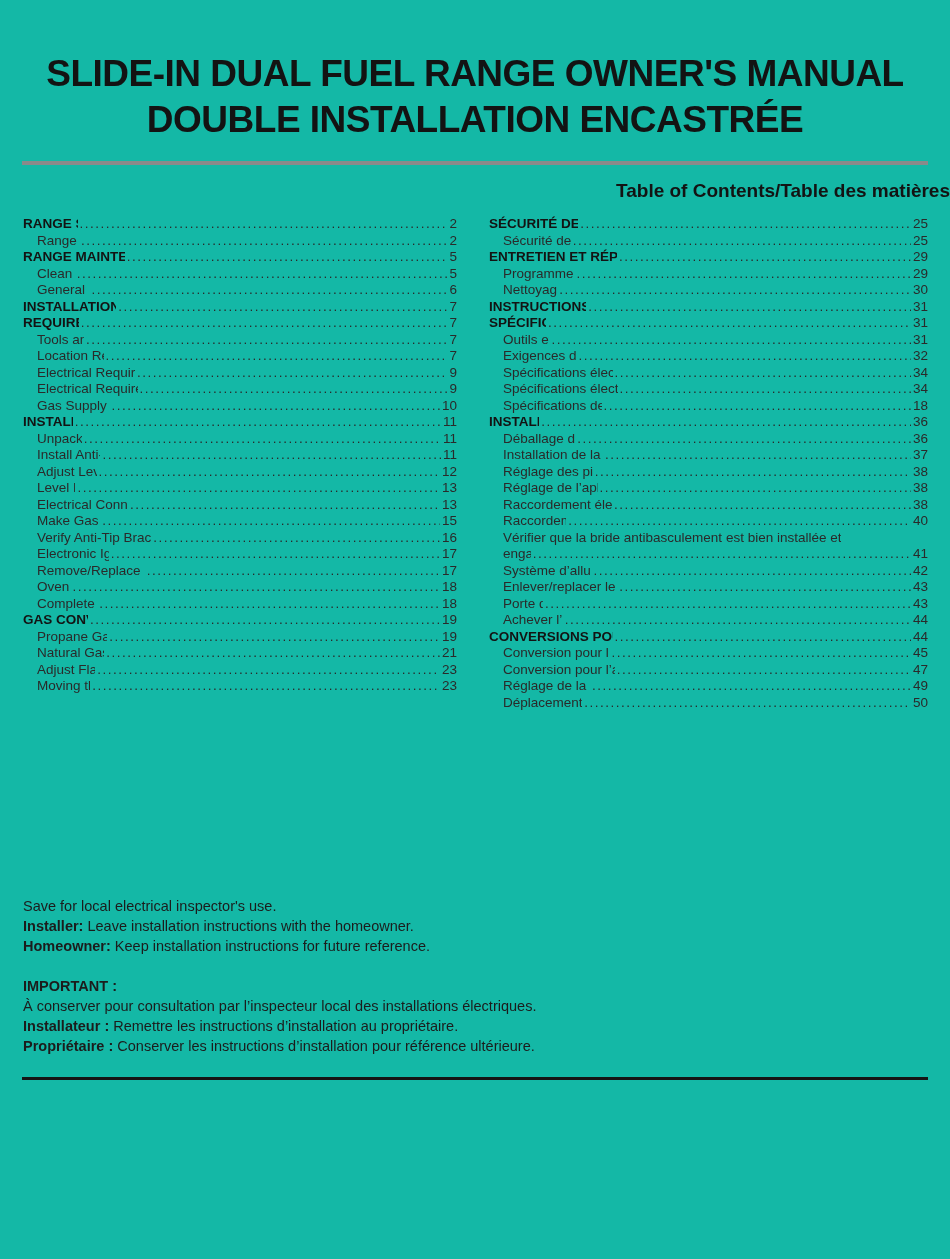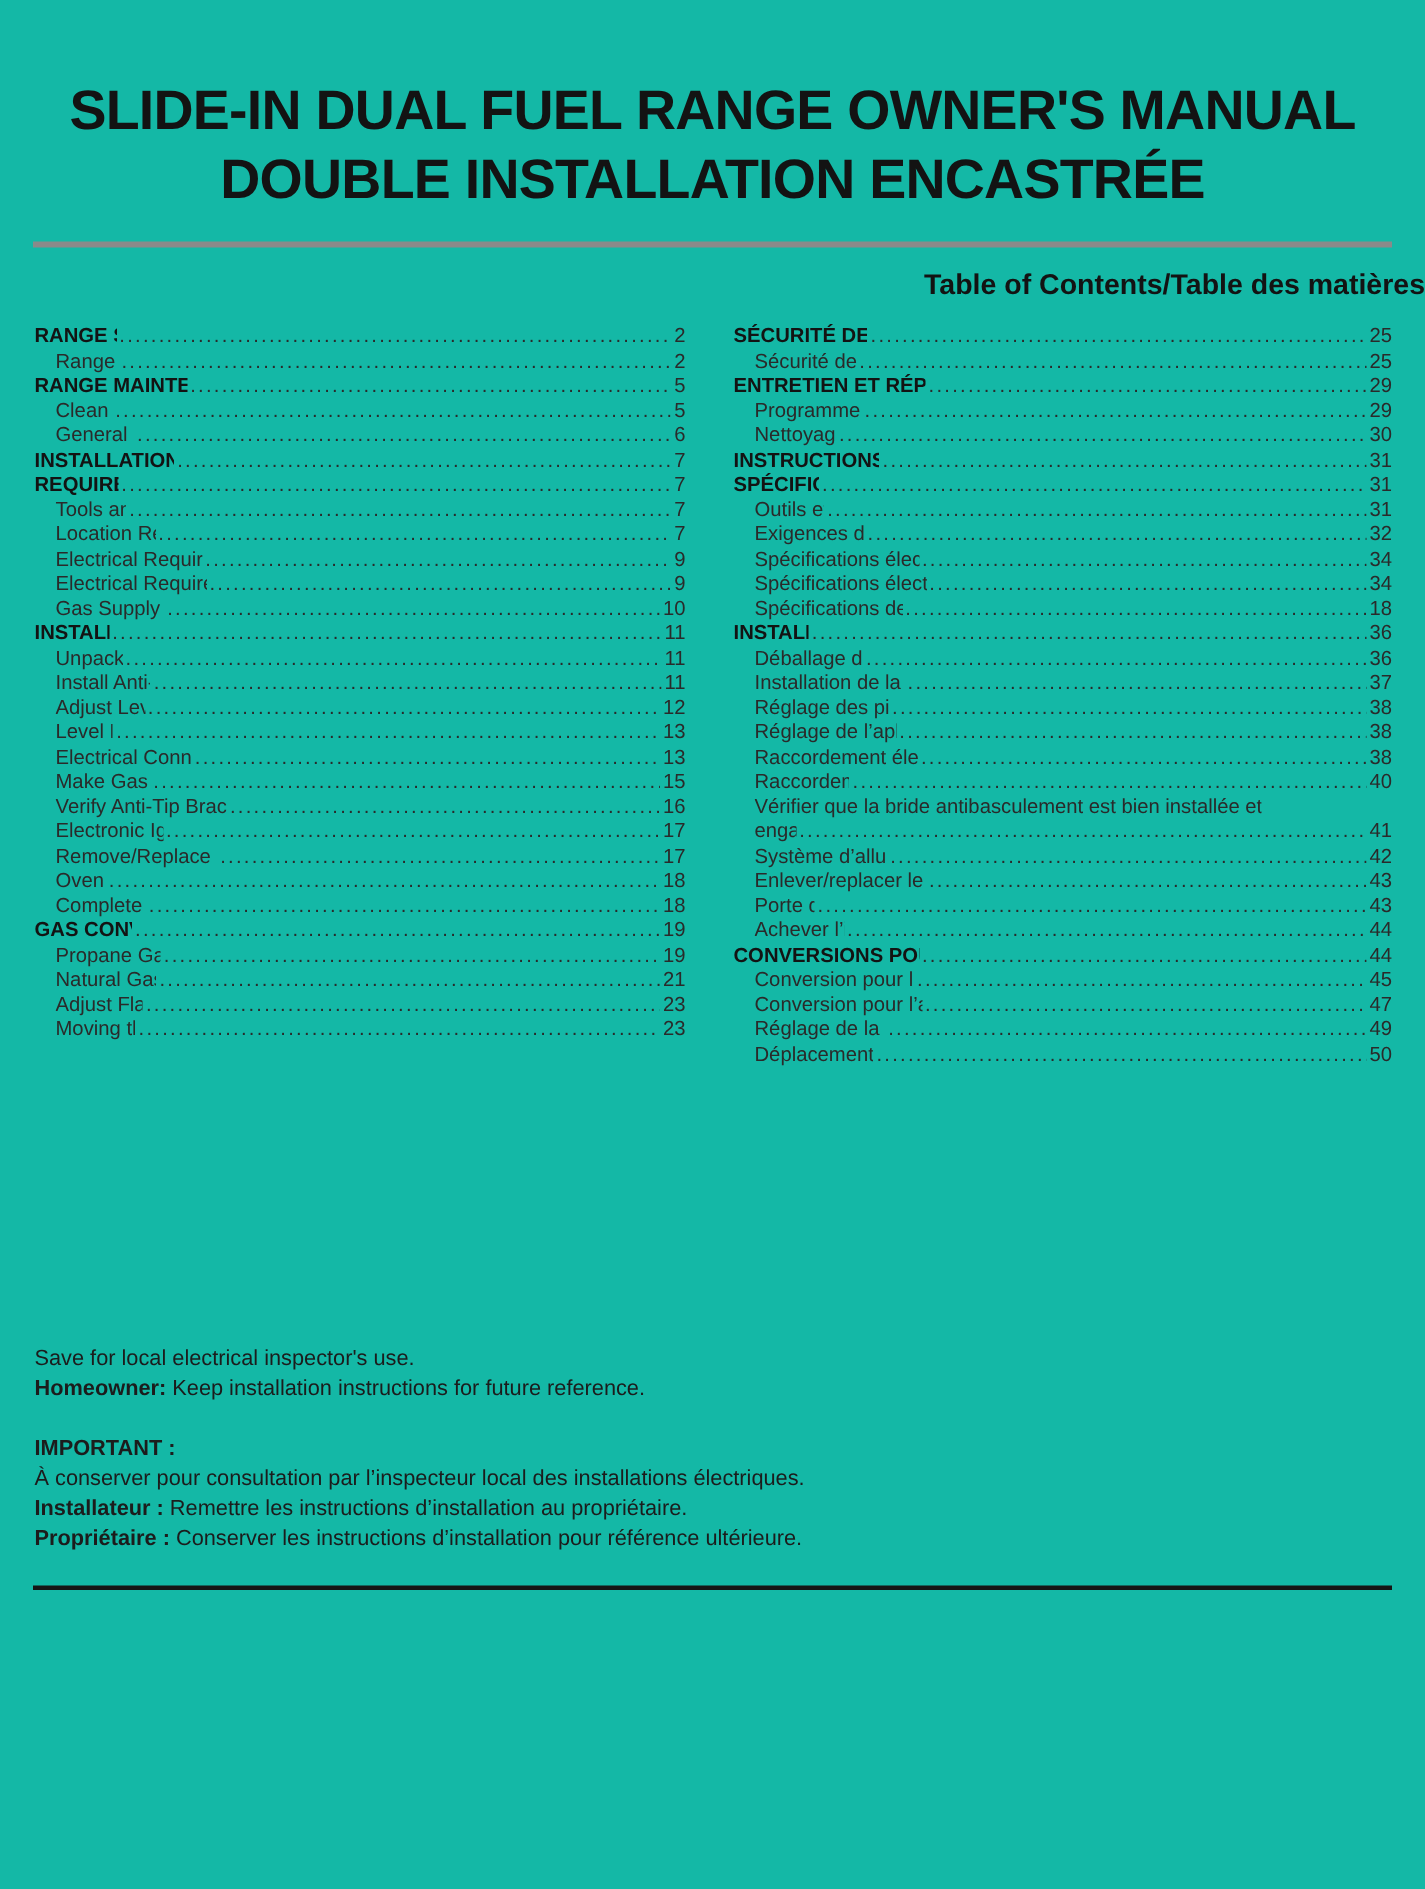--- a/index.html
+++ b/index.html
@@ -463,20 +463,21 @@
           <span class="toc-page">50</span>
         </div>
       </div>
   </div>
 
   <section class="notice notice-en">
     <div>
 
         <p class="notice-line"><strong></strong><span>Save for local electrical inspector's use.</span></p>
 
+        <p class="notice-line"><strong>Installer:</strong><span> Leave installation instructions with the homeowner.</span></p>
 
         <p class="notice-line"><strong>Homeowner:</strong><span> Keep installation instructions for future reference.</span></p>
       </div>
   </section>
 
   <section class="notice notice-fr">
     <p class="notice-heading">IMPORTANT :</p>
     <div>
 
         <p class="notice-line"><strong></strong><span>À conserver pour consultation par l’inspecteur local des installations électriques.</span></p>

